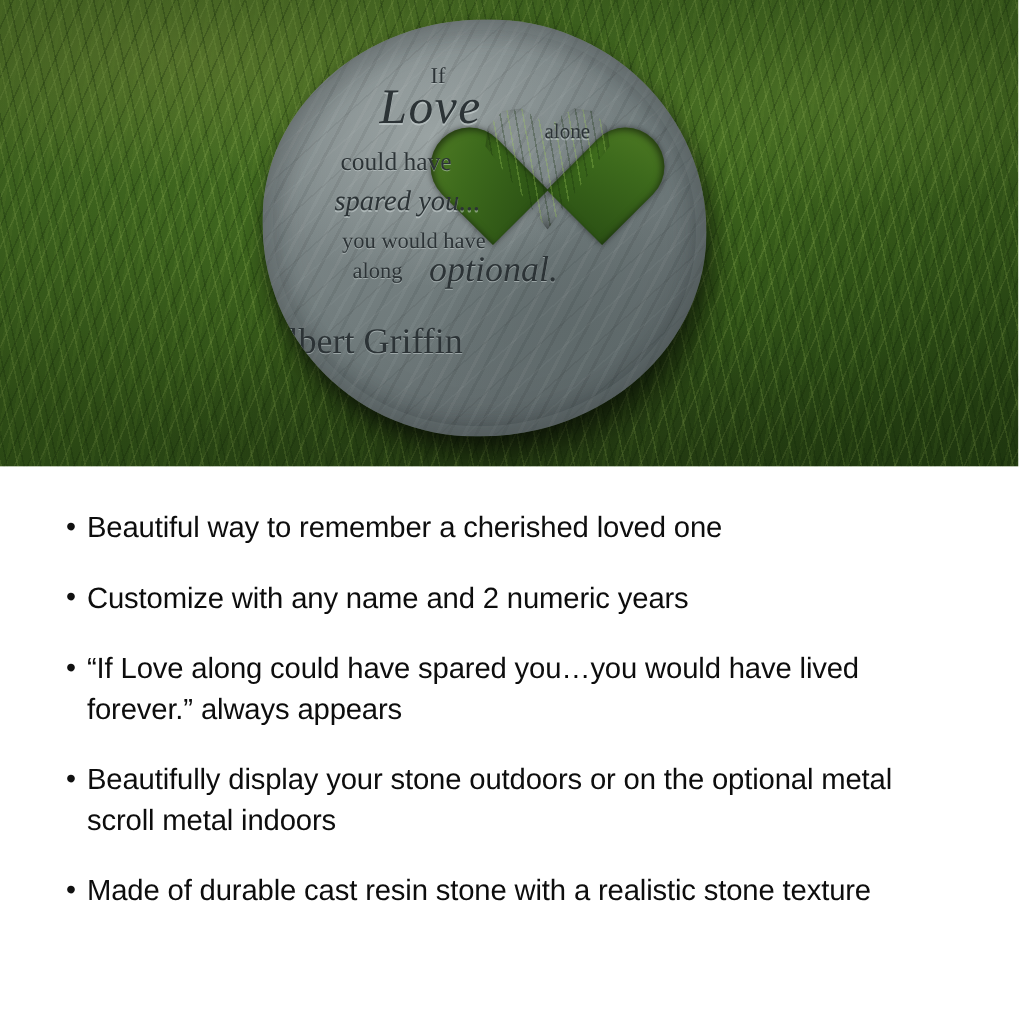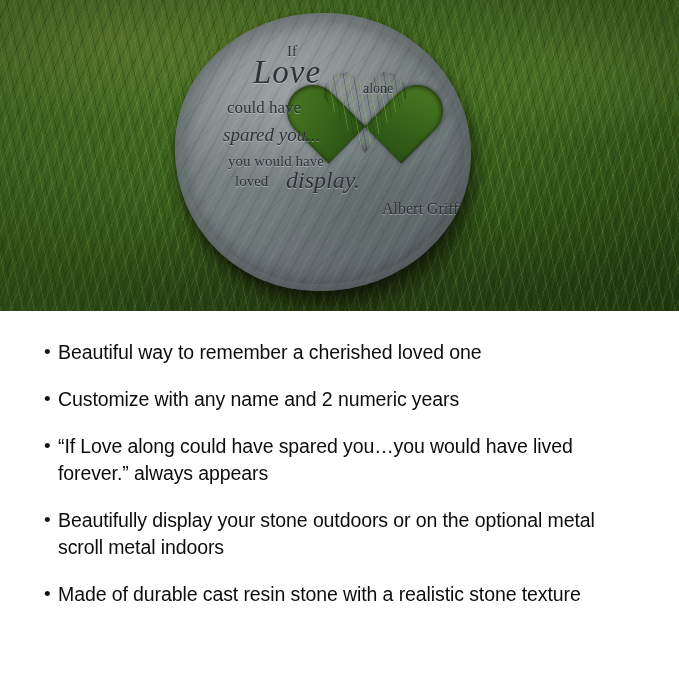--- a/index.html
+++ b/index.html
@@ -195,21 +195,21 @@
   }
 
   .l1 { left: 112px; top: 30px; font-size: 15px; }
   .l2 { left: 78px;  top: 41px; font-size: 33px; letter-spacing: 1px; }
   .l3 { left: 148px; top: 68px; font-size: 14px; margin-left: 40px; }
   .l4 { left: 52px;  top: 85px; font-size: 17px; }
   .l5 { left: 48px;  top: 111px; font-size: 19px; }
   .l6 { left: 53px;  top: 140px; font-size: 15px; }
   .l7 { left: 60px;  top: 160px; font-size: 15px; }
   .l8 { left: 111px; top: 154px; font-size: 24px; }
-  .lname { left: 0; top: 187px; width: 296px; text-align: right; font-size: 16px; }
+  .lname { left: 0; top: 202px; width: 296px; text-align: left; font-size: 24px; }
   .ldates { left: 0; top: 226px; width: 296px; text-align: center; font-size: 15px; letter-spacing: 0.5px; }
 
   
   .bullets {
     position: absolute;
     left: 0;
     top: 311px;
     width: 679px;
     height: 368px;
     background: #ffffff;
@@ -261,22 +261,22 @@
           </div>
         </div>
 
         <div class="engrave">
           <div class="eng-line l1 serif">If</div>
           <div class="eng-line l2 italic-script">Love</div>
           <div class="eng-line l3 serif">alone</div>
           <div class="eng-line l4 serif">could have</div>
           <div class="eng-line l5 italic-script">spared you...</div>
           <div class="eng-line l6 serif">you would have</div>
-          <div class="eng-line l7 serif">loved</div>
-          <div class="eng-line l8 italic-script">display.</div>
+          <div class="eng-line l7 serif">along</div>
+          <div class="eng-line l8 italic-script">optional.</div>
           <div class="eng-line lname serif">Albert Griffin</div>
         </div>
       </div>
     </div>
   </div>
 
   <div class="bullets">
 
     <div class="bullet-row">
       <div class="bullet-dot">•</div>

